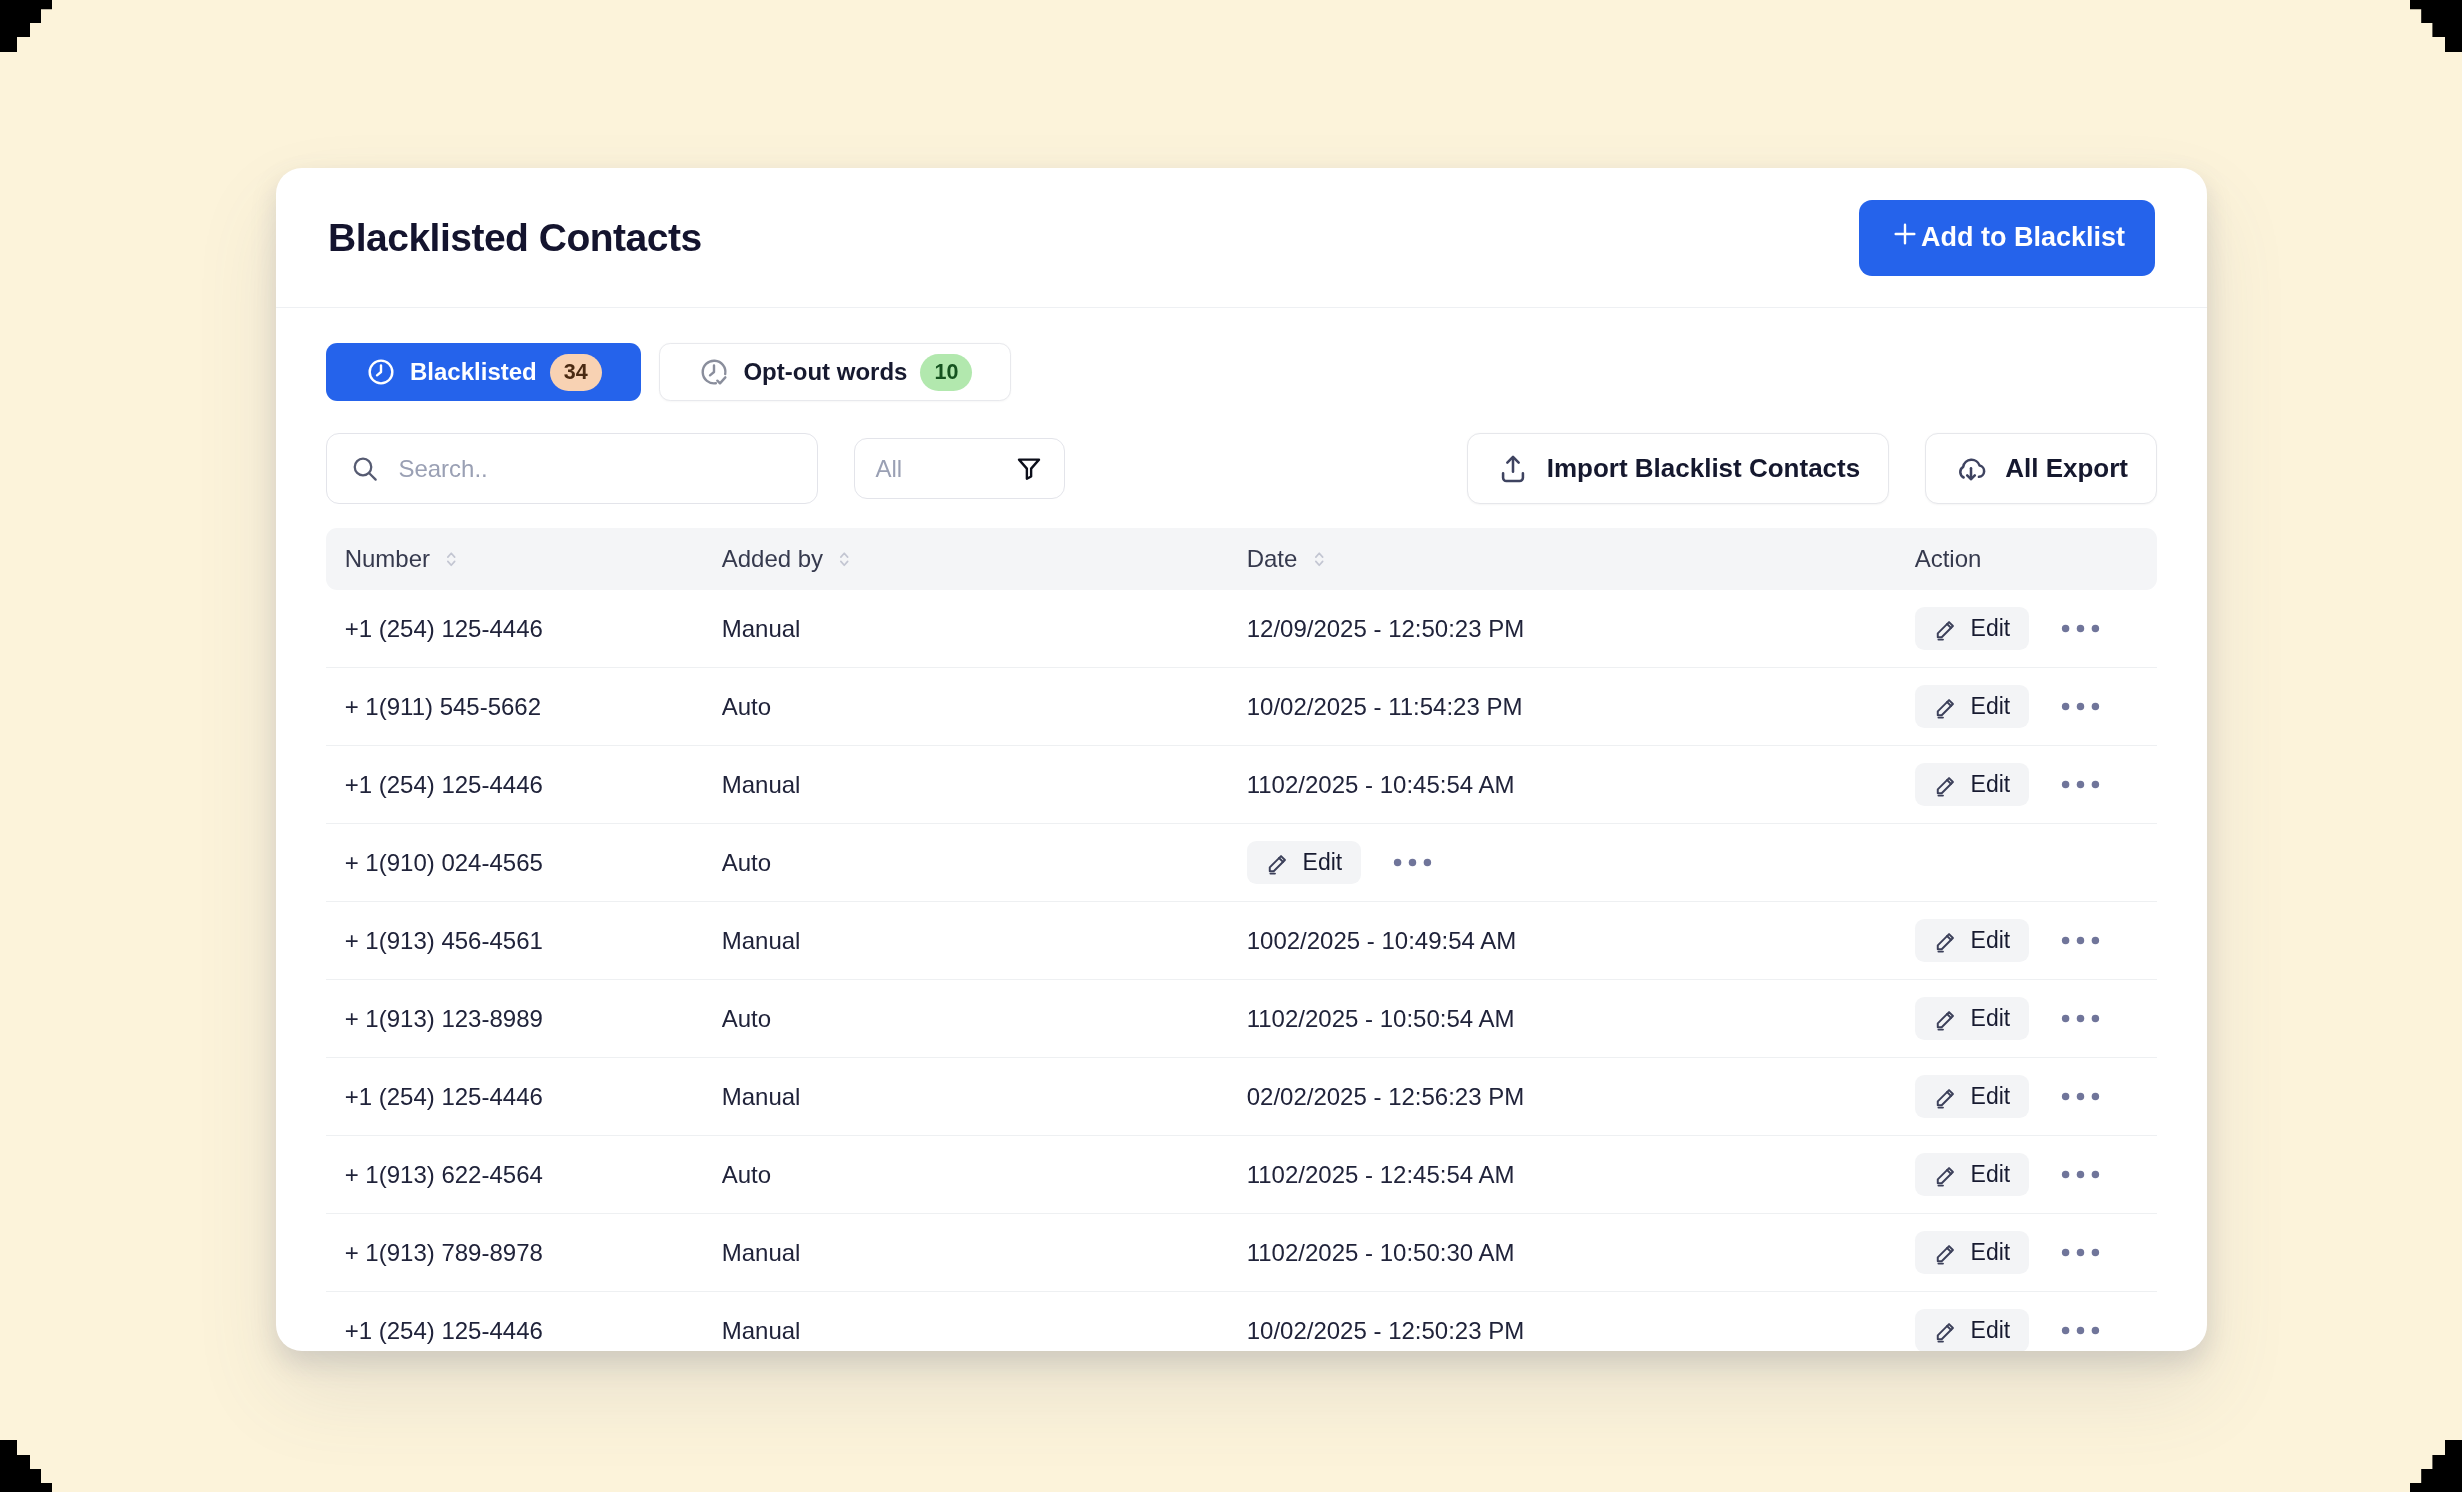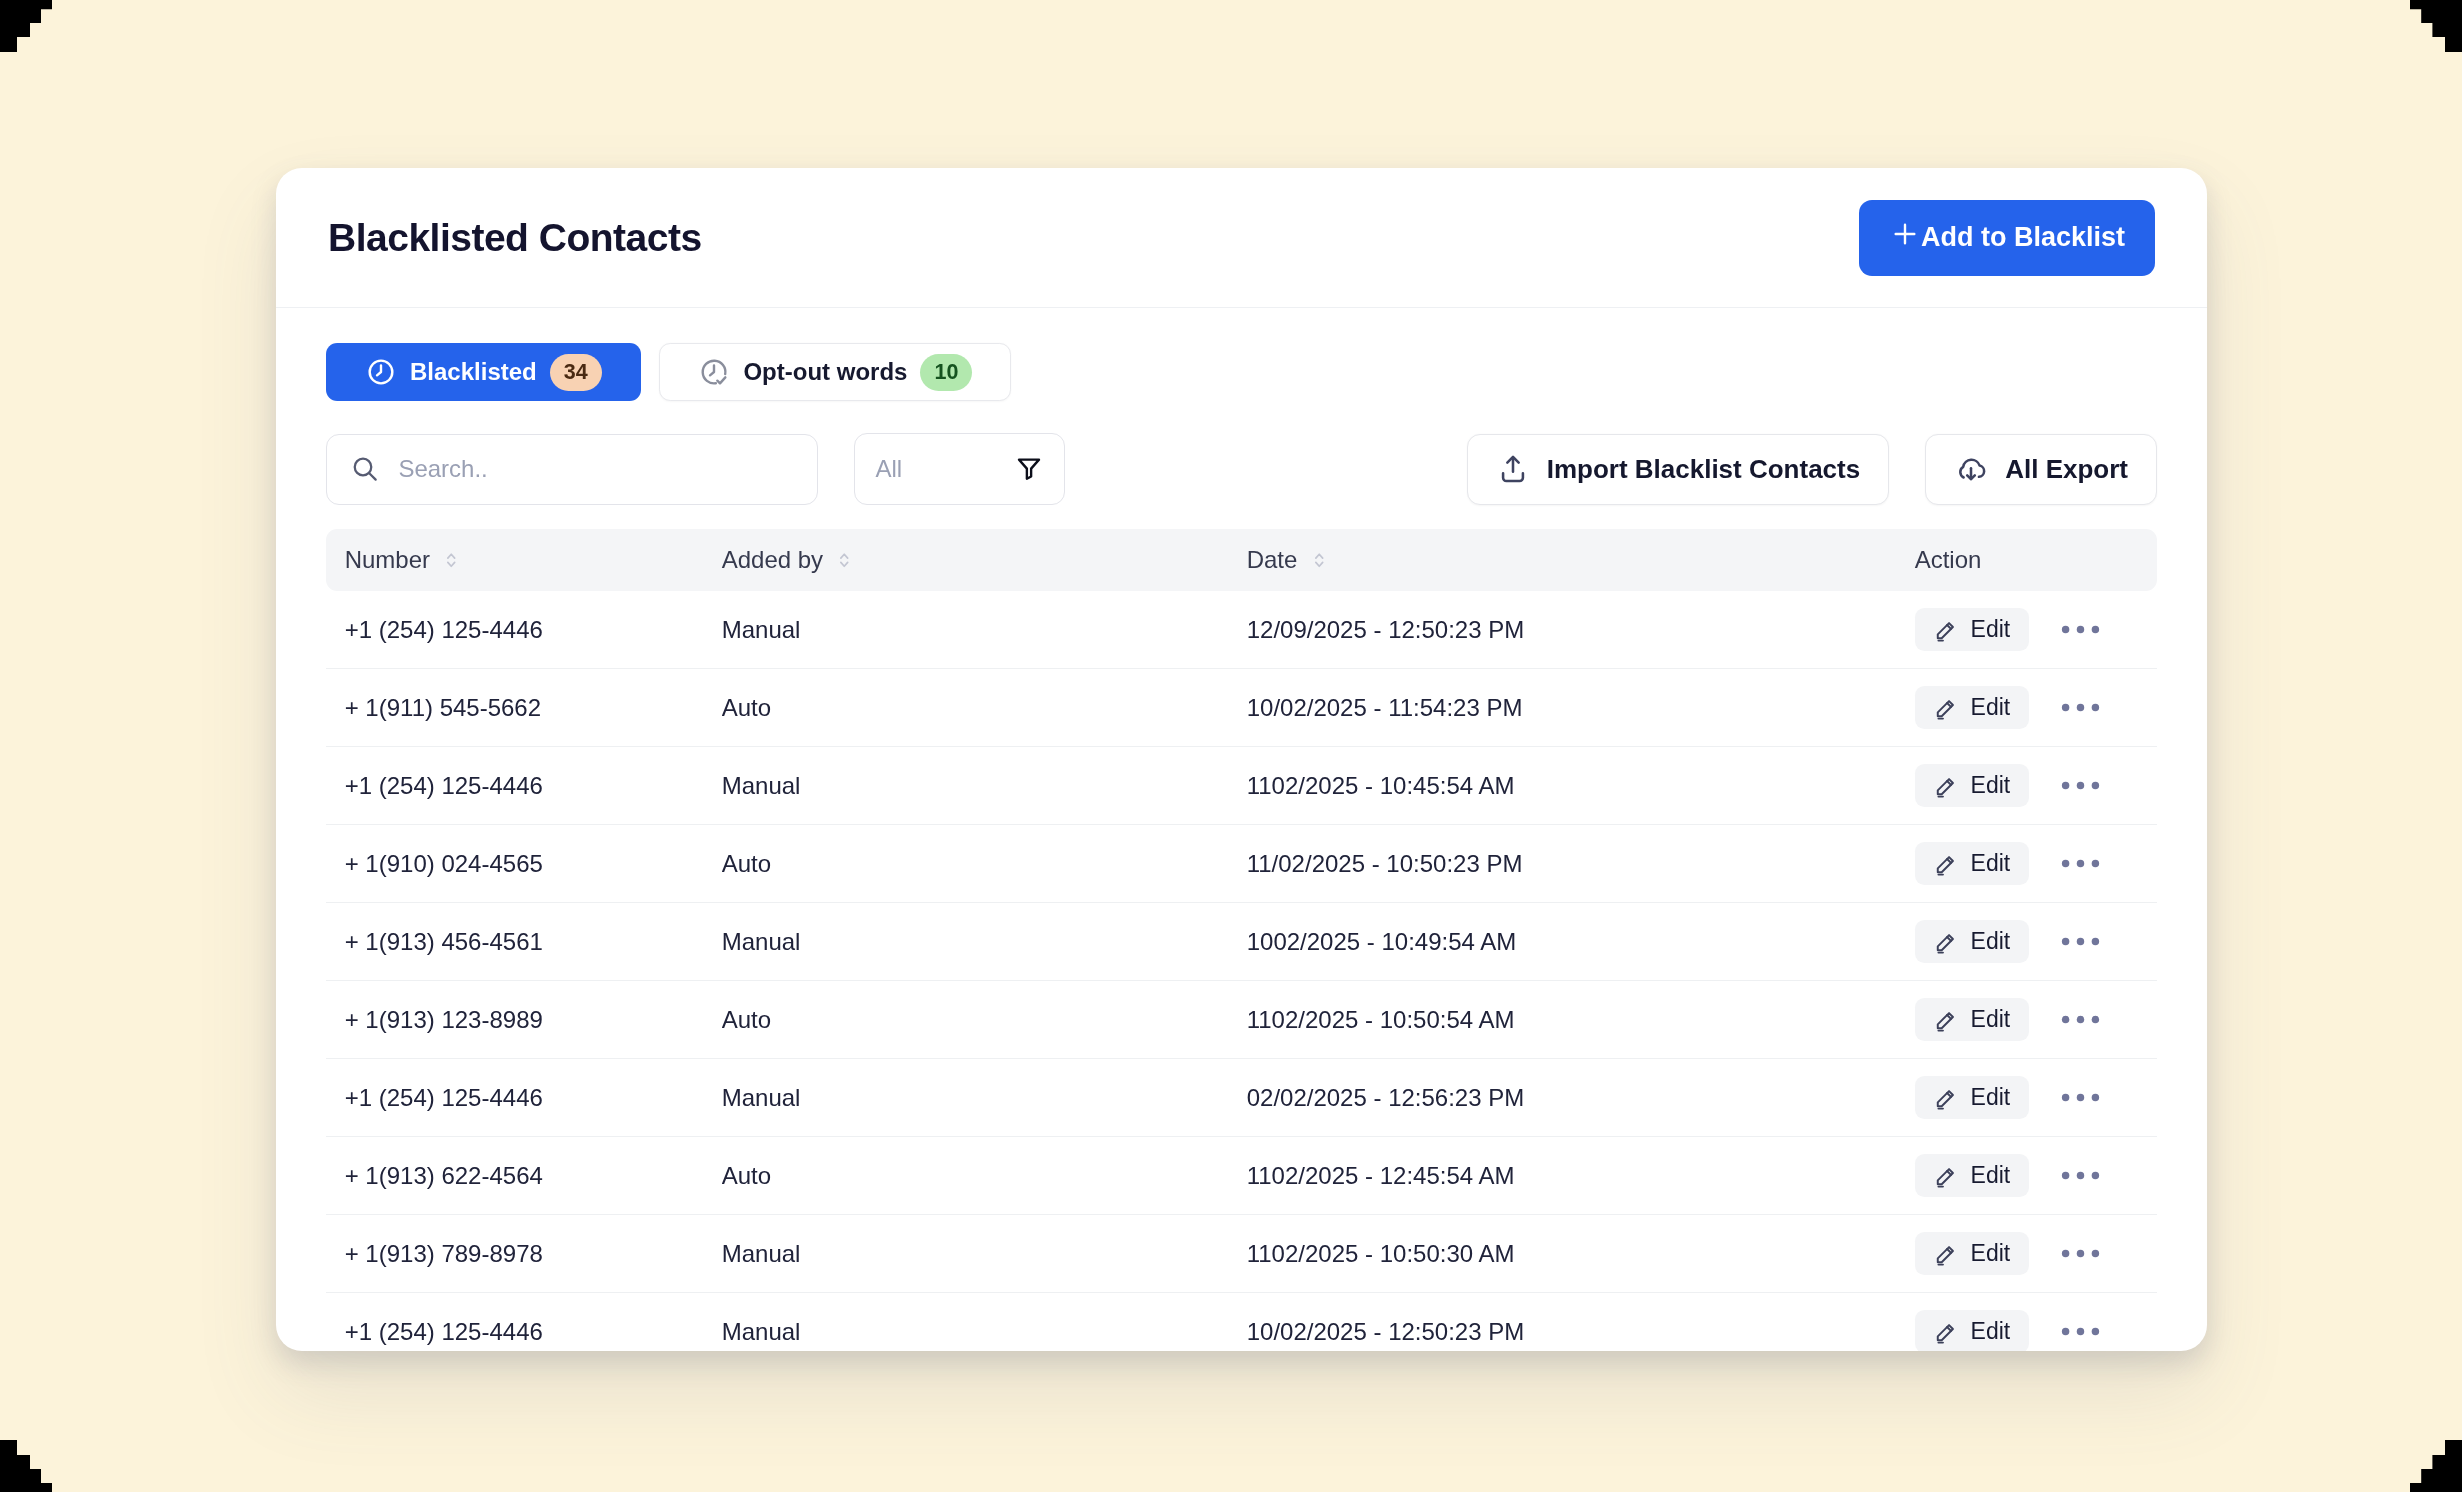--- a/index.html
+++ b/index.html
@@ -39,21 +39,21 @@
   .tab svg{width:32px;height:32px;}
   .badge{display:inline-flex;align-items:center;justify-content:center;height:37px;min-width:52px;padding:0 11.2px;border-radius:20.5px;font-size:21.5px;font-weight:700;}
   .badge.peach{background:var(--badge-active-bg);color:var(--badge-active-text);}
   .badge.green{background:var(--badge-green-bg);color:var(--badge-green-text);}
 
   .controls{margin-top:32px;display:flex;align-items:center;}
   .search-box{display:flex;align-items:center;gap:17px;width:492px;height:71px;border:0.9px solid #e3e4ea;border-radius:13px;padding:0 22.4px;background:#fff;}
   .search-box svg{width:32px;height:32px;color:#565b72;flex:none;}
   .search-box input{border:none;outline:none;flex:1;font-size:24px;color:#20233a;font-family:inherit;background:transparent;}
   .search-box input::placeholder{color:var(--muted-text);}
-  .filter-box{margin-left:36px;width:211px;height:72px;border:0.9px solid #e3e4ea;border-radius:13px;padding:0 20.5px;display:flex;align-items:center;justify-content:space-between;background:#fff;cursor:pointer;}
+  .filter-box{margin-left:36px;width:211px;height:61px;border:0.9px solid #e3e4ea;border-radius:13px;padding:0 20.5px;display:flex;align-items:center;justify-content:space-between;background:#fff;cursor:pointer;}
   .filter-box .filter-value{font-size:24px;color:var(--muted-text);}
   .filter-box svg{width:30px;height:30px;color:#0c0e1a;}
   .right-actions{margin-left:auto;display:flex;gap:36px;}
   .btn-outline{display:inline-flex;align-items:center;gap:17px;height:71px;padding:0 28px;background:#fff;border:0.9px solid #e6e7eb;border-radius:13px;
         font-size:26px;font-weight:600;color:#15182e;cursor:pointer;box-shadow:0 0.9px 1.9px rgba(0,0,0,.04);font-family:inherit;}
   .btn-outline svg{width:34px;height:34px;color:#3e4360;}
 
   .table{margin-top:24px;}
   .trow{display:grid;grid-template-columns:377px 525px 668px 1fr;padding-left:18.7px;align-items:center;}
   .thead{height:62px;background:var(--thead-bg);border-radius:11.2px;}
@@ -268,21 +268,20 @@
                     <circle cx="22" cy="6" r="4"></circle>
                     <circle cx="38" cy="6" r="4"></circle>
                   </svg>
       </button>
     </div>
   </div>
 
   <div class="trow tr">
     <div class="td">+ 1(910) 024-4565</div>
     <div class="td">Auto</div>
-    <div class="td">11/02/2025 - 10:50:23 PM</div>
     <div class="action-cell">
       <button class="btn-edit">
         <span style="display:inline-flex;">
           <svg viewBox="0 0 24 24" fill="none" stroke="currentColor" stroke-width="1.8" stroke-linecap="round" stroke-linejoin="round" style="width:26px;height:26px;">
                       <path d="M14.8 5.6l3.6 3.6L8 19.6H4.4V16L14.8 5.6z"></path>
                       <path d="M13 7.4l3.6 3.6"></path>
                       <path d="M5 21.8h4.2"></path>
                     </svg>
         </span>
         <span>Edit</span>

